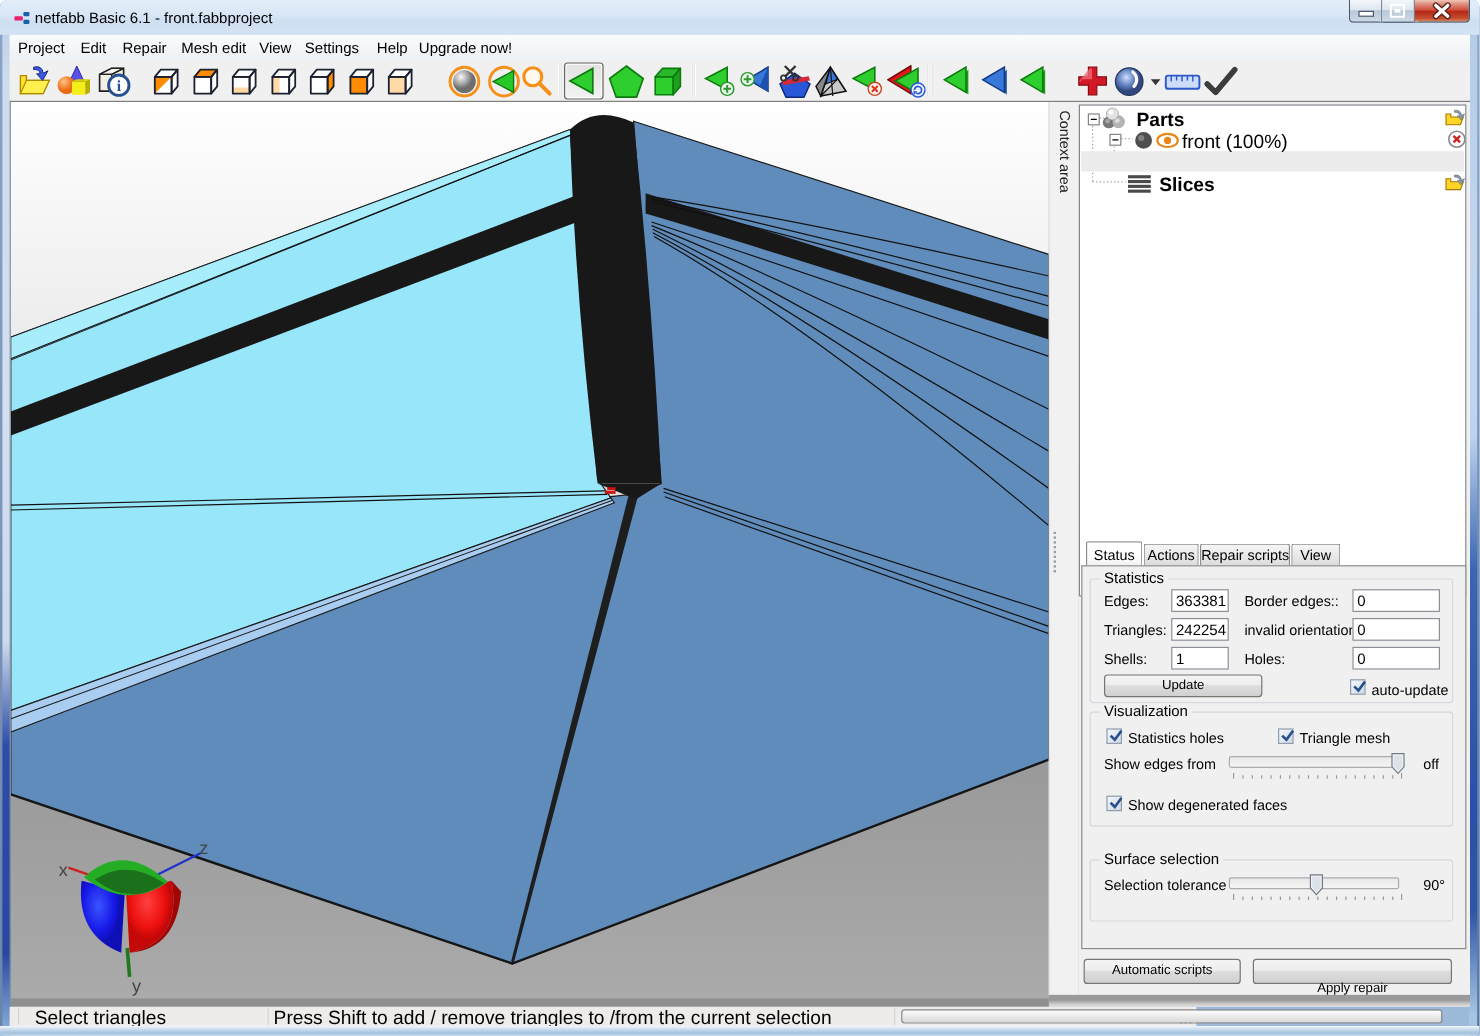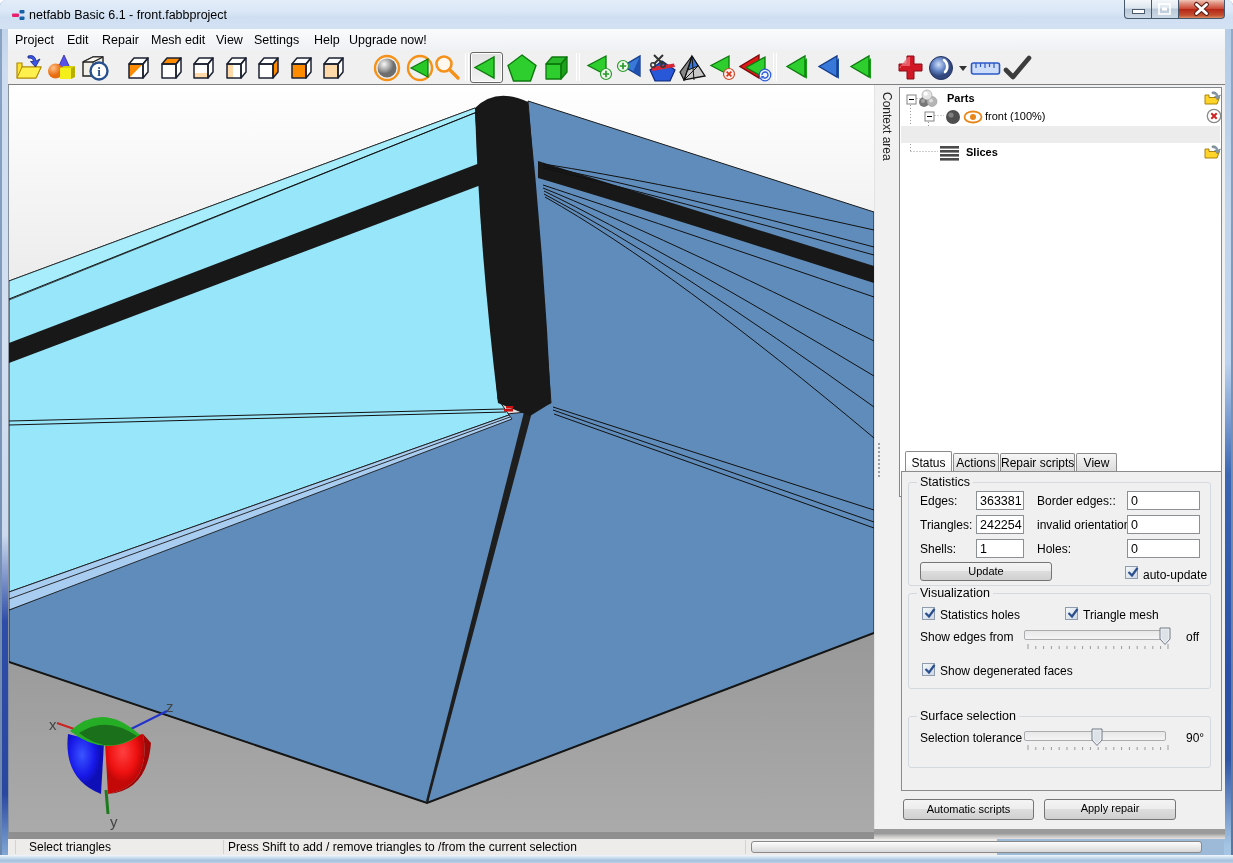--- a/index.html
+++ b/index.html
@@ -31,21 +31,21 @@
 #toolbar-line { position:absolute; left:8px; top:84px; width:1217px; height:1px; background:#7f7f7f; }
 .tbi { position:absolute; top:4px; }
 .tsep { position:absolute; top:3px; width:1px; height:28px; background:#b4b4b4; border-right:1px solid #fff; }
 
 #viewport { position:absolute; left:9px; top:85px; width:865px; height:754px; }
 #ctxstrip { position:absolute; left:874px; top:85px; width:25px; height:744px; background:#f1f1f1; border-left:1px solid #e3e3e3; }
 #ctxstrip span { position:absolute; left:5px; top:7px; font-size:12px; color:#222;
   writing-mode:vertical-rl; }
 #rightpanel { position:absolute; left:899px; top:85px; width:326px; height:744px; background:#f0f0f0; }
 
-#tree { position:absolute; left:0px; top:2px; width:323px; height:410px; background:#fff; border:1px solid #828790; font-size:11px; }
+#tree { position:absolute; left:0px; top:2px; width:323px; height:410px; background:#fff; border:1px solid #828790; font-size:16px; }
 .trow { position:absolute; left:1px; width:320px; height:18px; }
 .trow .lbl { position:absolute; top:3px; }
 
 #tabs { position:absolute; left:2px; top:368px; width:322px; height:18px; font-size:12.5px; }
 .tab { position:absolute; top:0; height:18px; border:1px solid #8c8c8c; border-bottom:none;
   background:linear-gradient(180deg,#f6f6f6,#dcdcdc); text-align:center; padding-top:2px; border-radius:2px 2px 0 0; white-space:nowrap; overflow:hidden; font-size:12px;}
 .tab.sel { background:linear-gradient(180deg,#ffffff 60%,#f1f1f1); height:20px; top:-2px; z-index:5; padding-top:4px; }
 #tabpage { position:absolute; left:2px; top:386px; width:321px; height:320px; border:1px solid #8c8c8c; background:#f0f0f0; }
 .groupbox { position:absolute; border:1px solid #d3d9df; border-radius:3px; }
 .gb-label { position:absolute; top:-8px; left:8px; background:#f0f0f0; padding:0 3px; font-size:12.5px; }
@@ -53,21 +53,21 @@
 .plabel { position:absolute; font-size:12px; color:#000; white-space:nowrap; }
 .pbtn { position:absolute; border:1px solid #757575; border-radius:3px;
   background:linear-gradient(180deg,#f4f4f4 0%,#ededed 45%,#dddddd 50%,#d0d0d0 100%);
   font-size:11px; text-align:center; }
 .cb { position:absolute; width:13px; height:13px; border:1px solid #8e9cad; background:linear-gradient(135deg,#f4f8fb,#cfd8e2); }
 .cb svg { position:absolute; left:0px; top:-2px; }
 .sl-track { position:absolute; height:10px; background:linear-gradient(180deg,#e8e8e8,#f4f4f4); border:1px solid #aaacae; border-radius:2px; }
 .sl-thumb { position:absolute; width:11px; height:19px; }
 .ticks { position:absolute; height:5px; }
 
-#statusbar { position:absolute; left:8px; top:839px; width:989px; height:16px; background:#eeecea; font-size:12px;padding-left:42px; }
+#statusbar { position:absolute; left:8px; top:839px; width:989px; height:16px; background:#eeecea; font-size:16px;padding-left:42px; }
 #sb-bar { position:absolute; left:743px; top:2px; width:451px; height:12px; border:1px solid #898989; border-radius:3px;
   background:linear-gradient(180deg,#fdfdfd,#d8d8d8); }
 #bottomborder { position:absolute; left:0px; top:855px; width:1233px; height:8px;
   background:linear-gradient(180deg,#f2f7fc 0%,#cfe0f0 30%,#a6c2dd 70%,#b9d0e6 100%); }
 </style>
 </head>
 <body>
 <div id="win">
   <div style="position:absolute;left:0;top:0;width:9px;height:863px;
     background:linear-gradient(180deg,#b9cde6 0%,#cddcf0 8%,#d2dff1 40%,#ccdaee 62%,#2e4da8 72%,#2a47a0 92%,#7fa6d4 99%);"></div>
@@ -616,21 +616,21 @@
               <line x1="110.2" y1="2" x2="110.2" y2="5"></line>
               <line x1="118" y1="2" x2="118" y2="5"></line>
               <line x1="125.8" y1="2" x2="125.8" y2="5"></line>
               <line x1="133.6" y1="2" x2="133.6" y2="5"></line>
               <line x1="141" y1="0" x2="141" y2="5"></line>
             </g>
           </svg>
       </div>
     </div>
     <div class="pbtn" style="left:4px; top:714px; width:131px; height:21px; padding-top:3px;">Automatic scripts</div>
-    <div class="pbtn" style="left:145px; top:714px; width:132px; height:21px; padding-top:2px;">Apply repair</div>
+    <div class="pbtn" style="left:145px; top:714px; width:166px; height:21px; padding-top:18px;">Apply repair</div>
   </div>
 
   <div id="statusbar">
     <span style="position:absolute;left:21px;top:1px">Select triangles</span>
     <span style="position:absolute;left:220px;top:1px">Press Shift to add / remove triangles to /from the current selection</span>
     <div style="position:absolute;left:7px;top:1px;width:1px;height:14px;background:#d5d2cf"></div>
     <div style="position:absolute;left:215px;top:1px;width:1px;height:14px;background:#d5d2cf"></div>
     <div style="position:absolute;left:737px;top:1px;width:1px;height:14px;background:#d5d2cf"></div>
     <svg style="position:absolute;right:3px;top:4px" width="11" height="11">
         <g fill="#b0aca8">

